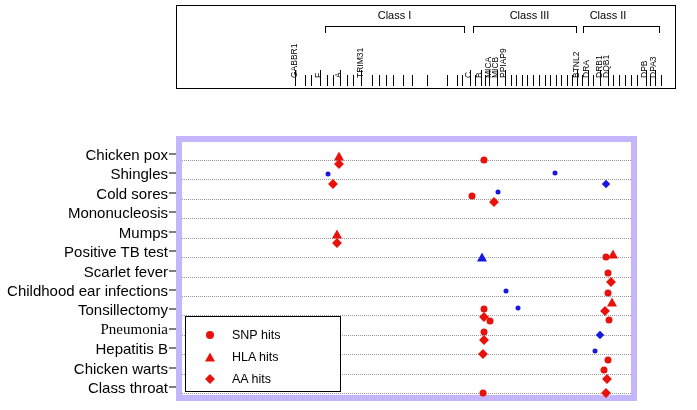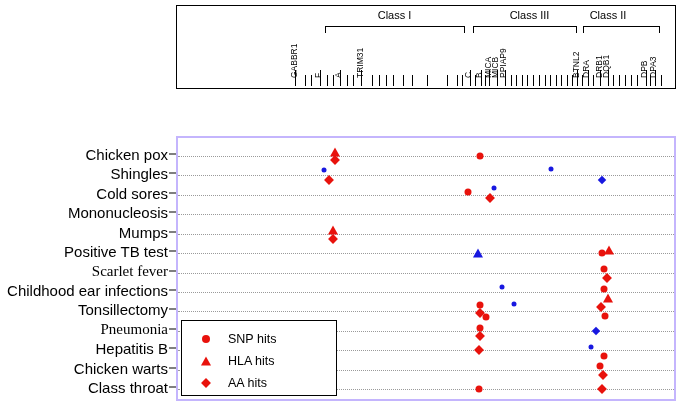--- a/index.html
+++ b/index.html
@@ -33,22 +33,22 @@
 
   
   #axis{position:absolute;left:176px;top:89px;width:500px;height:30px;}
   .axLabel{
     position:absolute;top:10px;font-size:13px;color:#000;
     transform:translateX(-50%);white-space:nowrap;
   }
 
   
   #plotBox{
-    position:absolute;left:176px;top:136px;width:500px;height:265px;
-    border:2px solid #c4b5fd;box-sizing:border-box;background:#fff;
+    position:absolute;left:176px;top:136px;width:461px;height:265px;
+    border:6px solid #c4b5fd;box-sizing:border-box;background:#fff;
   }
   #plotInner{position:absolute;left:0;top:0;right:0;bottom:0;}
   .gridline{
     position:absolute;left:0;width:100%;height:0;
     border-top:1px dotted #9a9a9a;
   }
   .rowLabel{
     position:absolute;right:0;font-size:15px;color:#000;
     white-space:nowrap;text-align:right;transform:translateY(-50%);
   }
@@ -247,21 +247,21 @@
     </div>
   </div>
 
   <div id="rowLabels">
       <div class="rowLabel" style="top: 154px; right: 529px;">Chicken pox</div>
       <div class="rowLabel" style="top: 173.417px; right: 529px;">Shingles</div>
       <div class="rowLabel" style="top: 192.833px; right: 529px;">Cold sores</div>
       <div class="rowLabel" style="top: 212.25px; right: 529px;">Mononucleosis</div>
       <div class="rowLabel" style="top: 231.667px; right: 529px;">Mumps</div>
       <div class="rowLabel" style="top: 251.083px; right: 529px;">Positive TB test</div>
-      <div class="rowLabel" style="top: 270.5px; right: 529px; font-family: Liberation Serif, serif;">Scarlet fever</div>
+      <div class="rowLabel" style="top: 270.5px; right: 529px;">Scarlet fever</div>
       <div class="rowLabel" style="top: 289.917px; right: 529px;">Childhood ear infections</div>
       <div class="rowLabel" style="top: 309.333px; right: 529px;">Tonsillectomy</div>
       <div class="rowLabel" style="top: 328.75px; right: 529px; font-family: Liberation Serif, serif;">Pneumonia</div>
       <div class="rowLabel" style="top: 348.167px; right: 529px;">Hepatitis B</div>
       <div class="rowLabel" style="top: 367.583px; right: 529px;">Chicken warts</div>
       <div class="rowLabel" style="top: 387px; right: 529px;">Class throat</div>
     </div>
   <div id="rowTicks">
       <div class="rowTick" style="top: 154px; left: 169px;"></div>
       <div class="rowTick" style="top: 173.417px; left: 169px;"></div>

